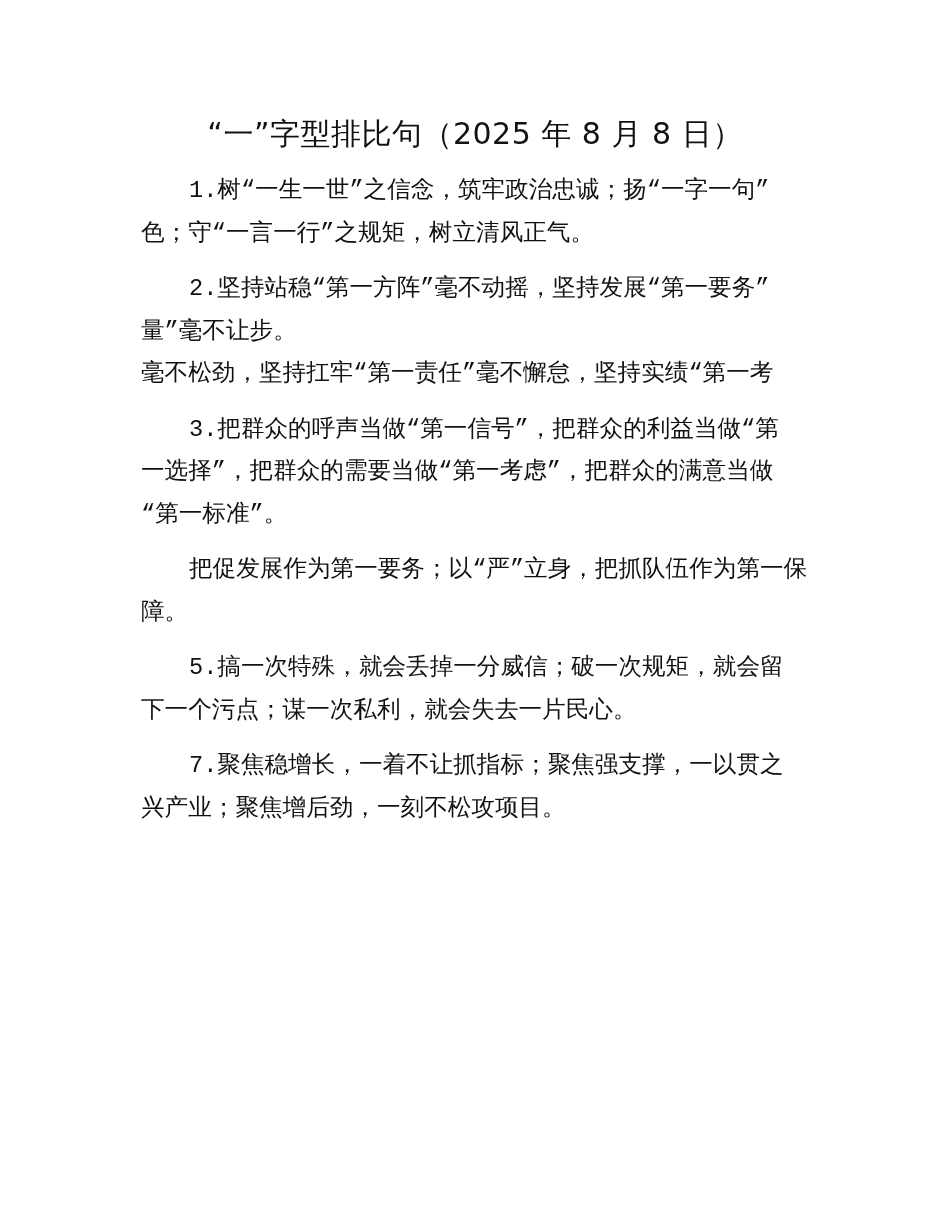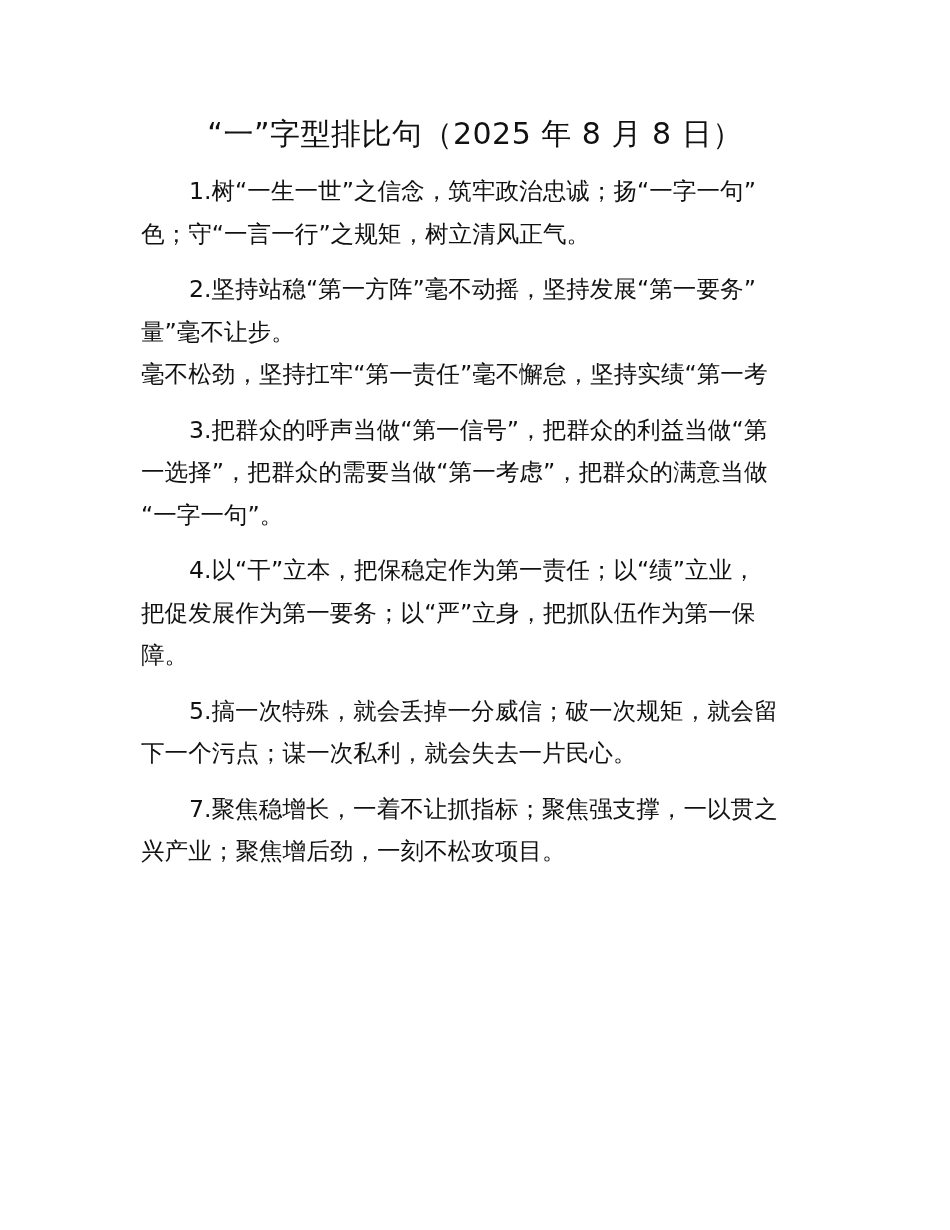--- a/index.html
+++ b/index.html
@@ -45,20 +45,21 @@
   .para {
     margin: 0 0 13px 0;
     font-size: 23.6px;
     line-height: 42.5px;
     text-indent: 48px;
     white-space: nowrap;
   }
   .line {
     display: block;
     white-space: nowrap;
+    font-family: Liberation Mono, monospace;
   }
   .line + .line {
     text-indent: 0;
   }
 </style>
 </head>
 <body>
 
 <div class="page">
 
@@ -73,25 +74,24 @@
 
     <p class="para">
       <span class="line">2.坚持站稳“第一方阵”毫不动摇，坚持发展“第一要务”</span>
       <span class="line">量”毫不让步。</span>
       <span class="line">毫不松劲，坚持扛牢“第一责任”毫不懈怠，坚持实绩“第一考</span>
     </p>
 
     <p class="para">
       <span class="line">3.把群众的呼声当做“第一信号”，把群众的利益当做“第</span>
       <span class="line">一选择”，把群众的需要当做“第一考虑”，把群众的满意当做</span>
-      <span class="line">“一字一句”。</span>
+      <span class="line">“第一标准”。</span>
     </p>
 
     <p class="para">
-      <span class="line">4.以“干”立本，把保稳定作为第一责任；以“绩”立业，</span>
       <span class="line">把促发展作为第一要务；以“严”立身，把抓队伍作为第一保</span>
       <span class="line">障。</span>
     </p>
 
     <p class="para">
       <span class="line">5.搞一次特殊，就会丢掉一分威信；破一次规矩，就会留</span>
       <span class="line">下一个污点；谋一次私利，就会失去一片民心。</span>
     </p>
 
 

